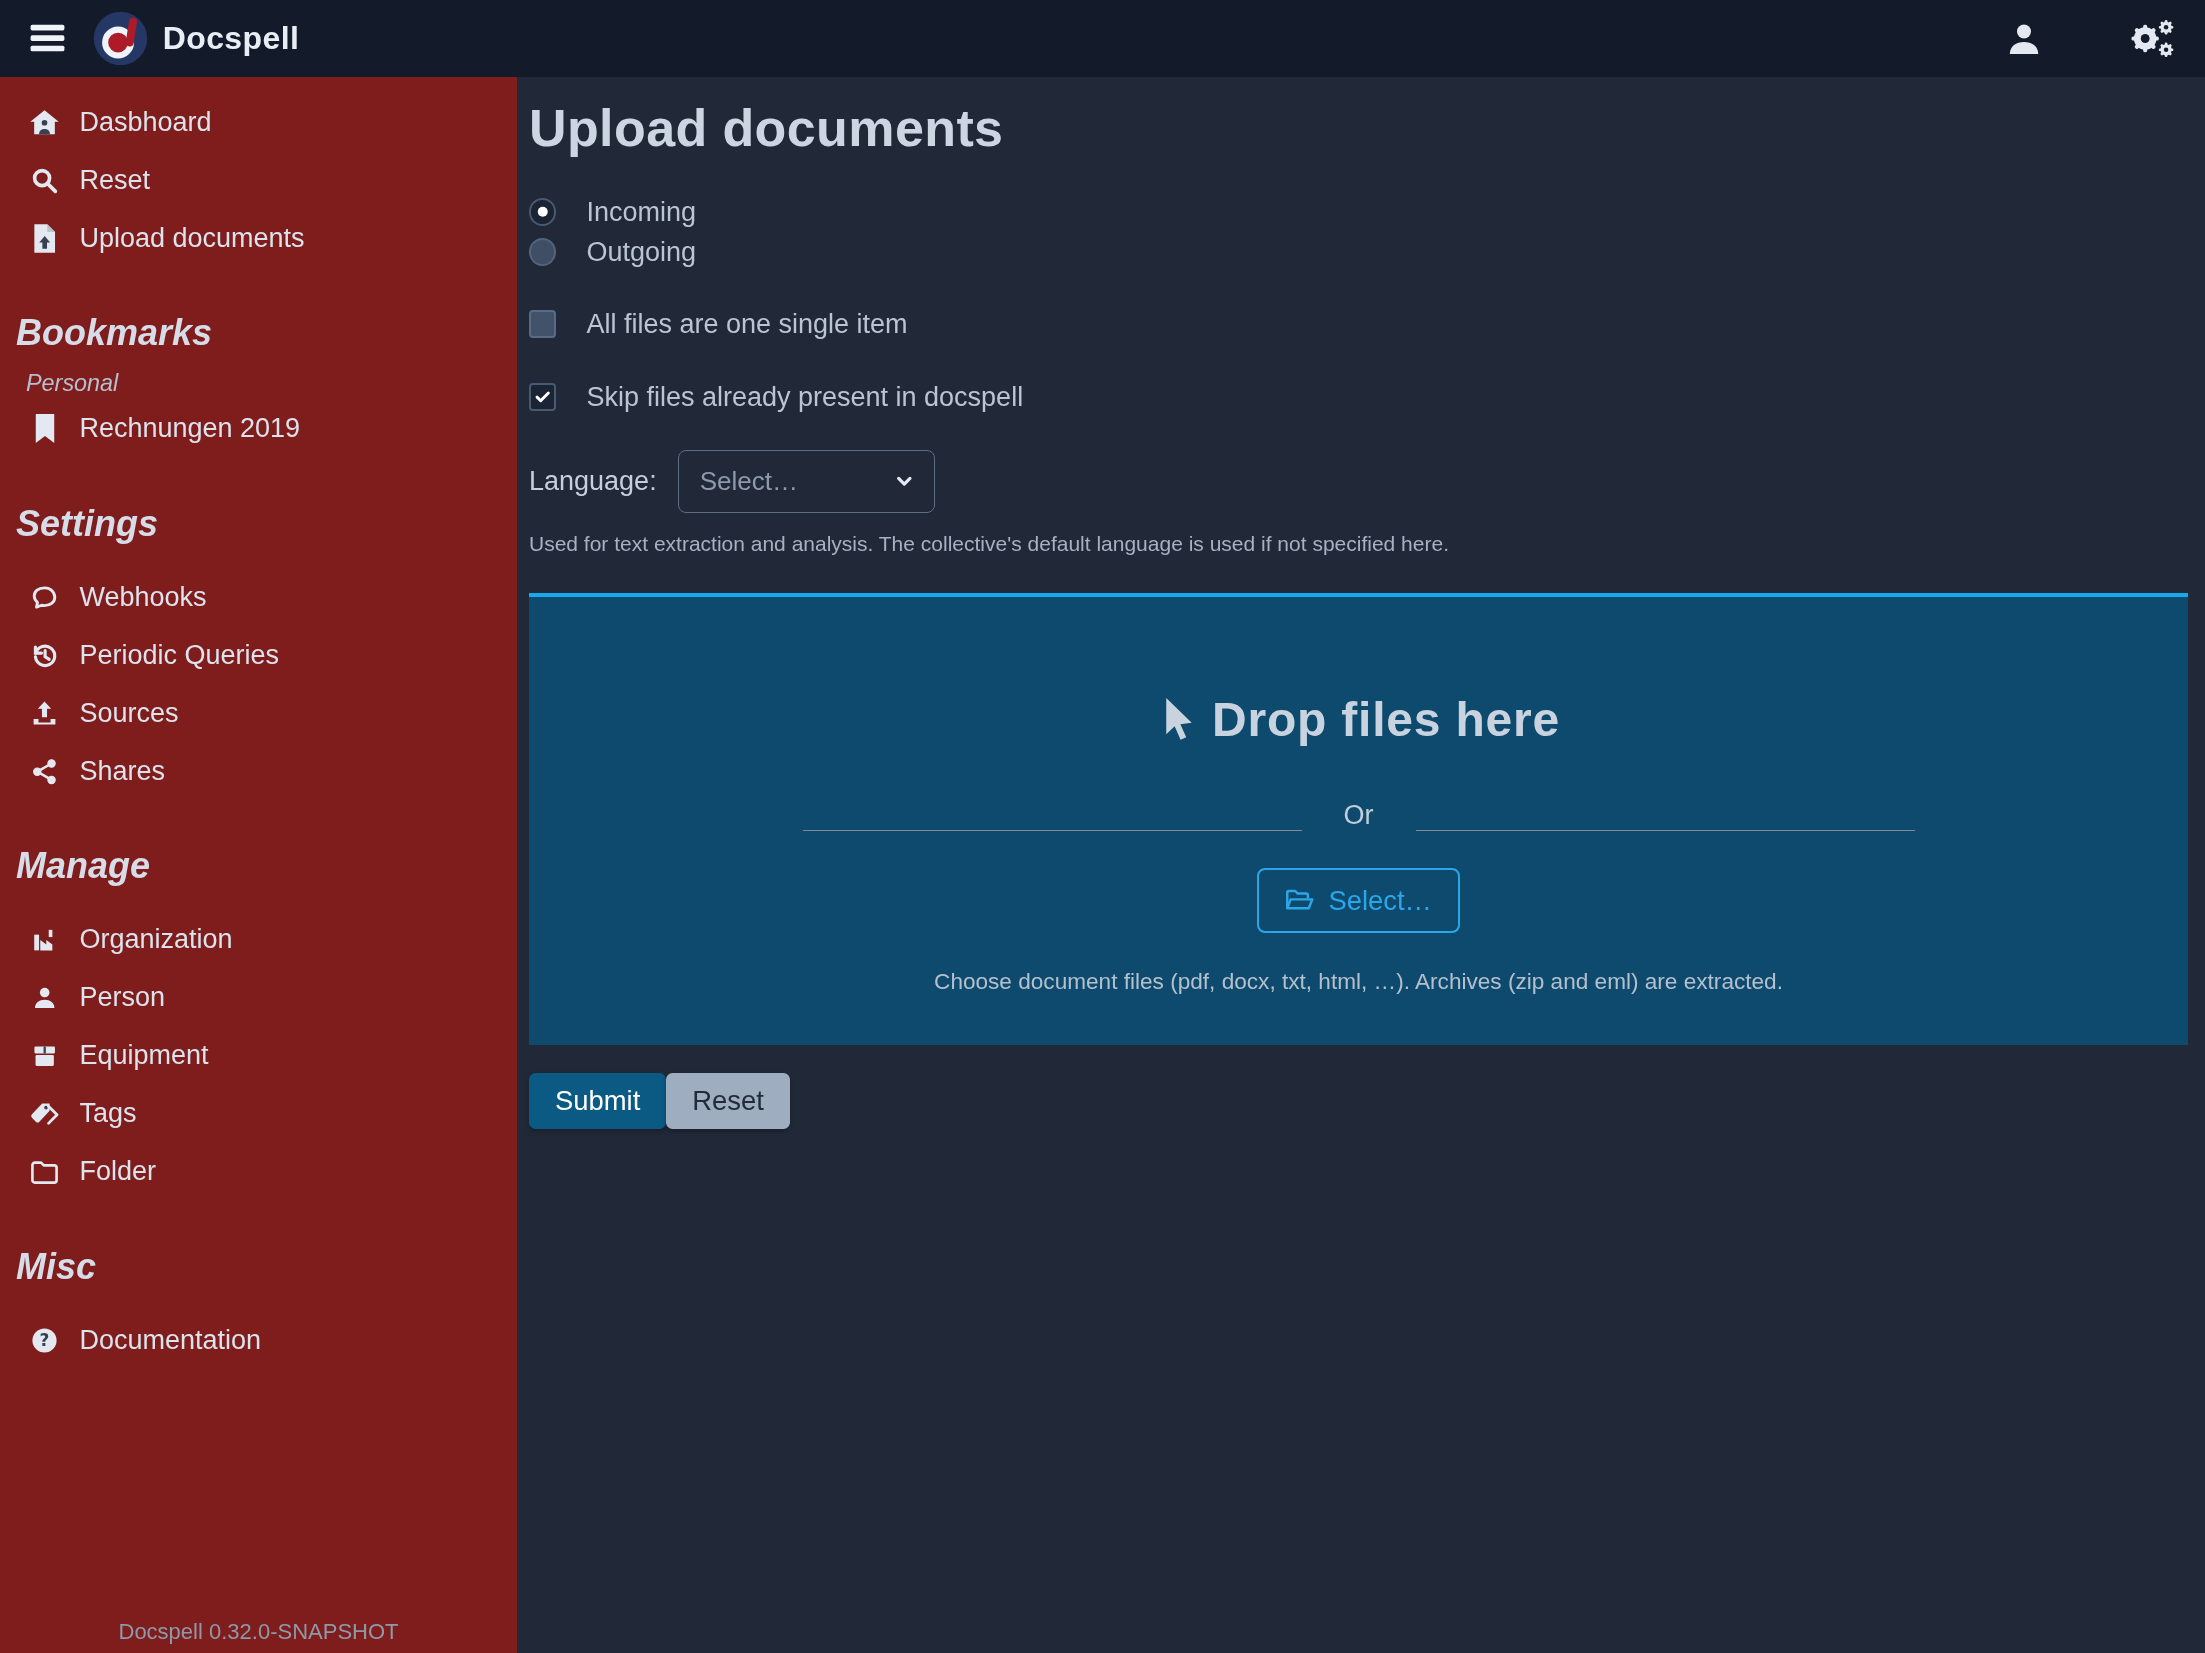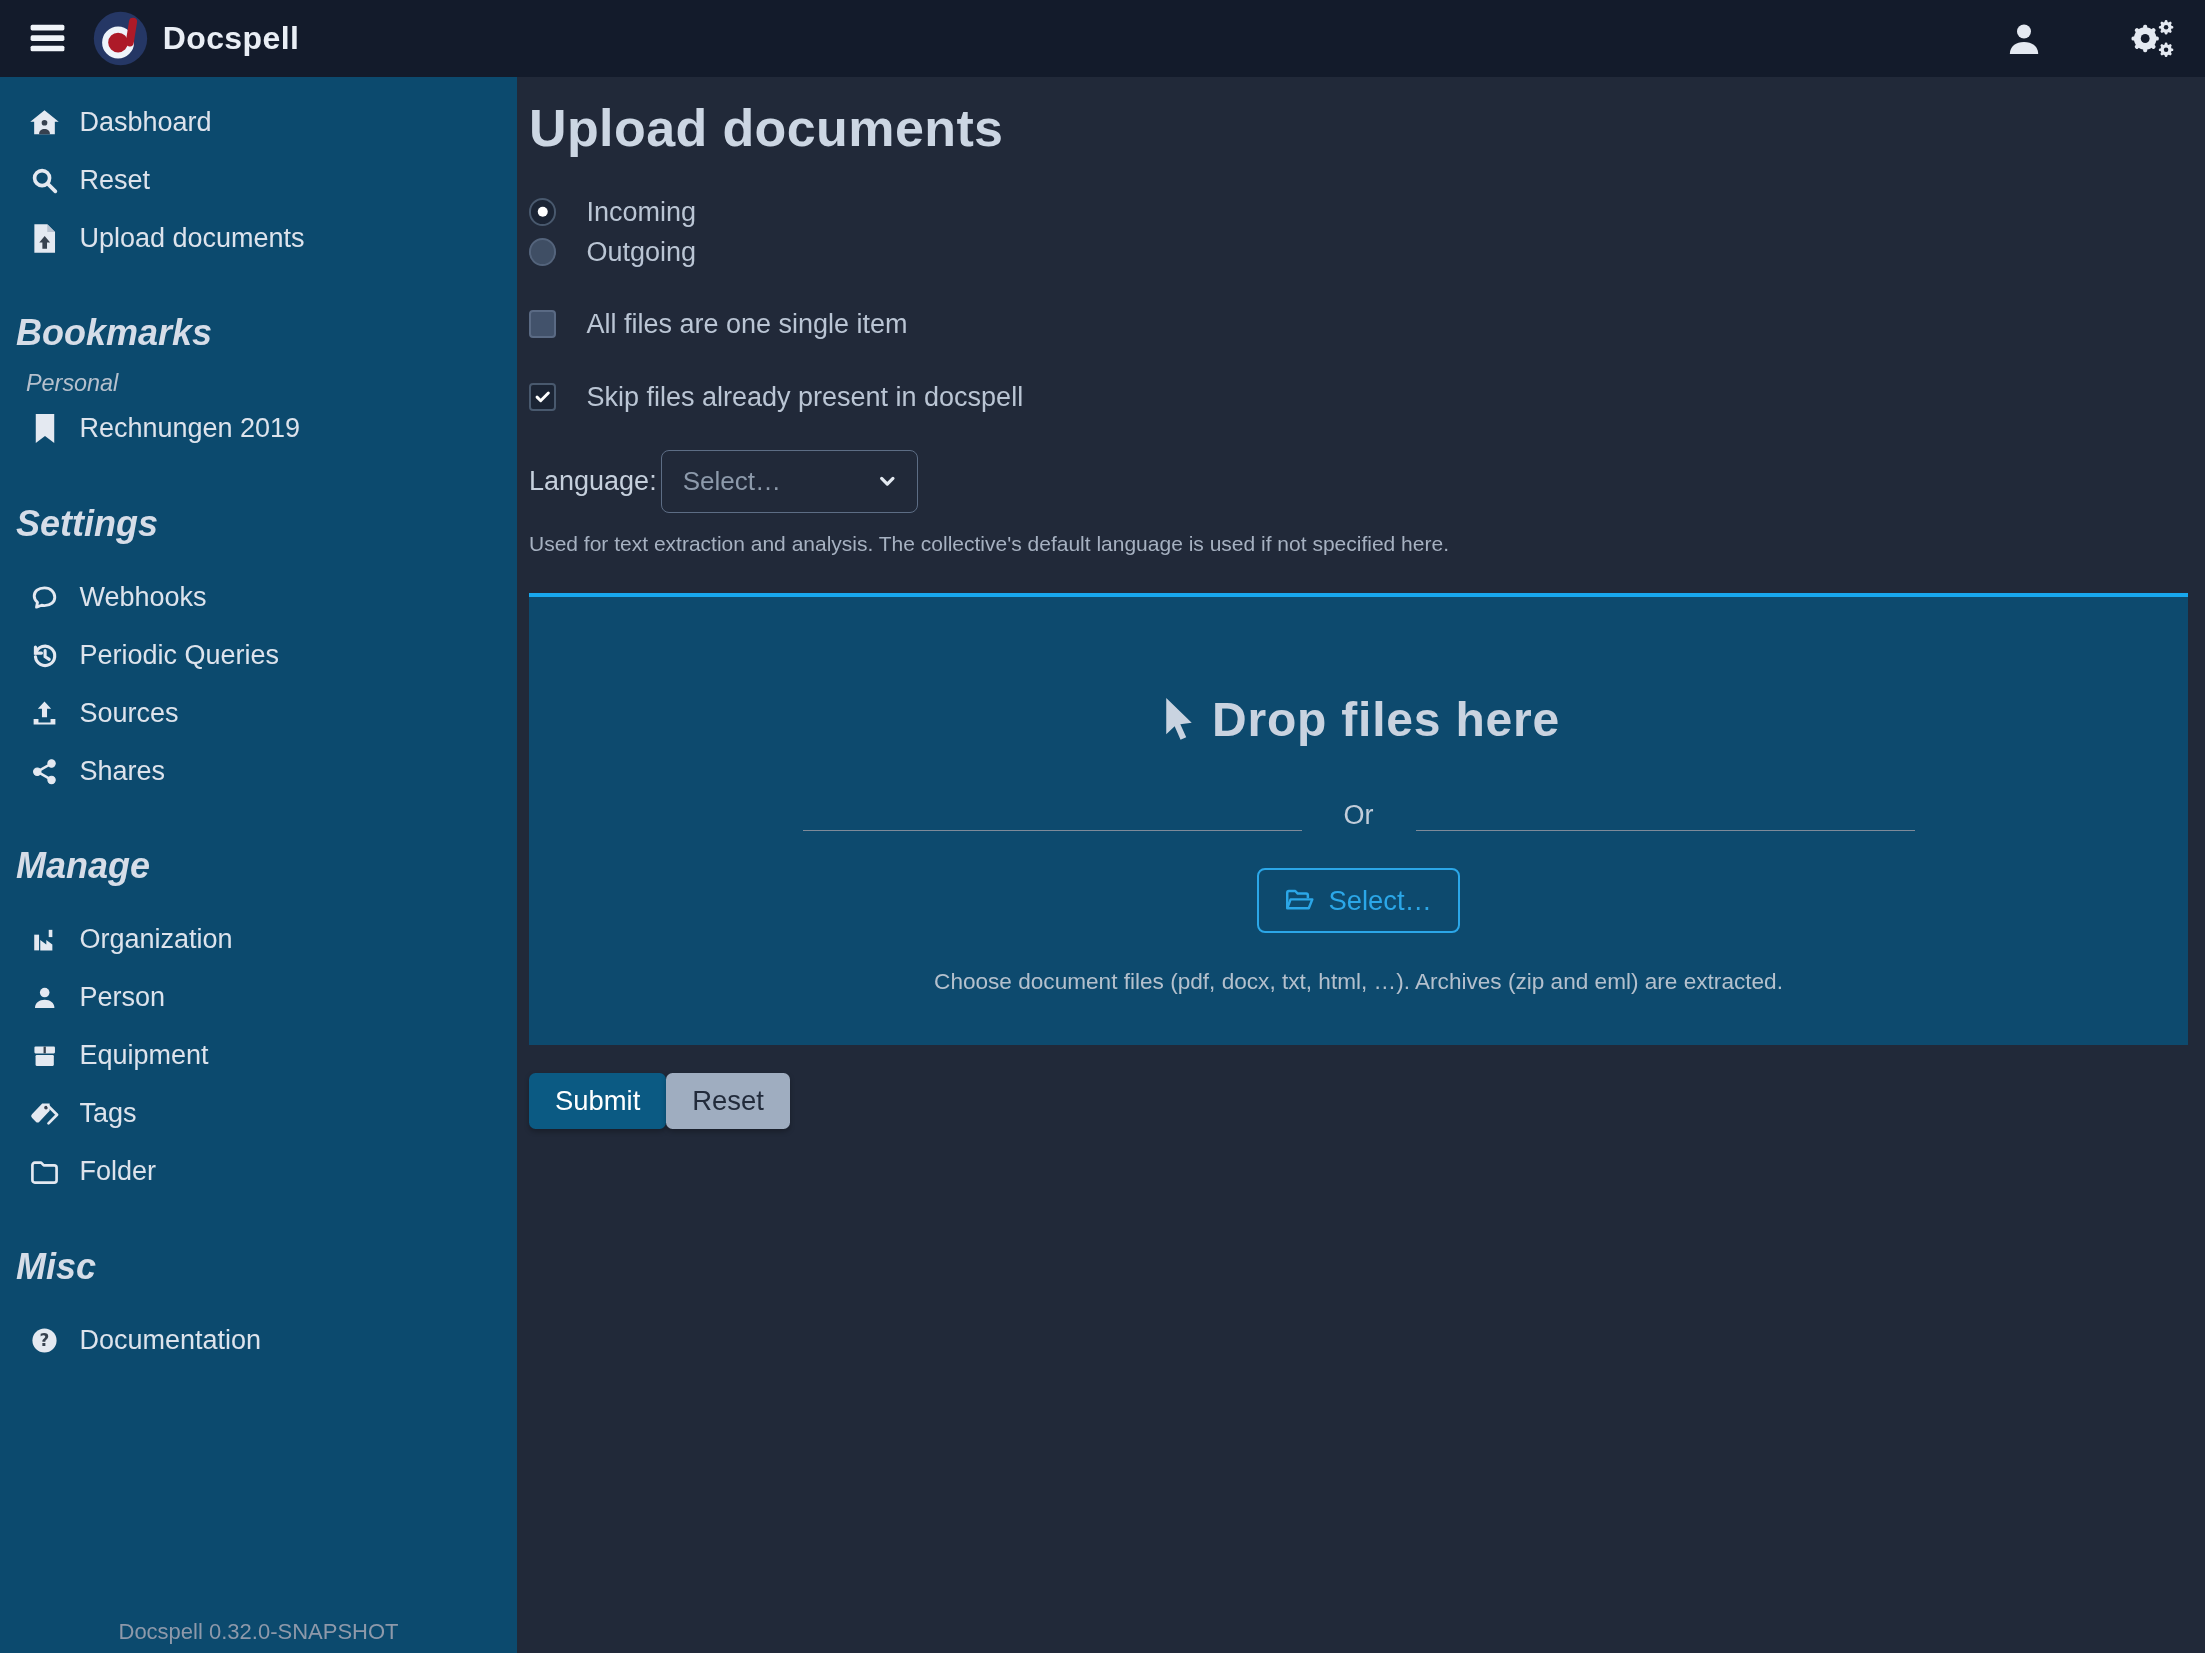--- a/index.html
+++ b/index.html
@@ -23,21 +23,21 @@
   .brand-name { font-size:32px; font-weight:bold; color:#e9eef5; letter-spacing:0.4px; }
   .topbar-spacer { flex:1; }
   .topbar-btn { background:none; border:none; cursor:pointer; display:flex; align-items:center; padding:4.8px; margin-left:48px; }
 
   
   .shell { flex:1; display:flex; min-height:0; }
 
   
   .sidebar {
     width:517px; flex:0 0 517px;
-    background:#0c4a6e;
+    background:#7f1d1d;
     position:relative;
     padding:16px 0 0 0;
   }
   .side-item {
     display:flex; align-items:center; gap:19.4px;
     height:58px; padding:0 16px 0 29px;
     font-size:27px; color:#dde3ec; cursor:pointer;
     white-space:nowrap;
   }
   .side-item .icon { width:31px; height:31px; flex:0 0 31px; color:#e4e9f1; display:flex; align-items:center; justify-content:center; }
@@ -77,21 +77,21 @@
   }
   .checkbox {
     width:27.4px; height:27.4px; border-radius:4px; flex:0 0 27.4px;
     background:#42526b; border:2.4px solid #5a6a84;
     display:flex; align-items:center; justify-content:center;
   }
   .checkbox.checked { background:#1b2434; border-color:#49596e; }
   .checkbox .check { width:19.4px; height:19.4px; display:none; }
   .checkbox.checked .check { display:block; }
 
-  .language-row { margin-top:32px; display:flex; align-items:center; gap:4px; }
+  .language-row { margin-top:32px; display:flex; align-items:center; gap:21px; }
   .language-label { font-size:27px; color:#c6d0dd; }
   .select-box {
     width:257px; height:63px;
     border:1.6px solid #5d6d85; border-radius:8px;
     display:flex; align-items:center; justify-content:space-between;
     padding:0 18px 0 21px; cursor:pointer; background:transparent;
   }
   .select-value { font-size:26px; color:#8d9aab; }
   .select-box .chev { width:22.6px; height:22.6px; color:#e3e9f1; }
   .field-help { margin-top:19.4px; font-size:21px; color:#a6b1c1; }

